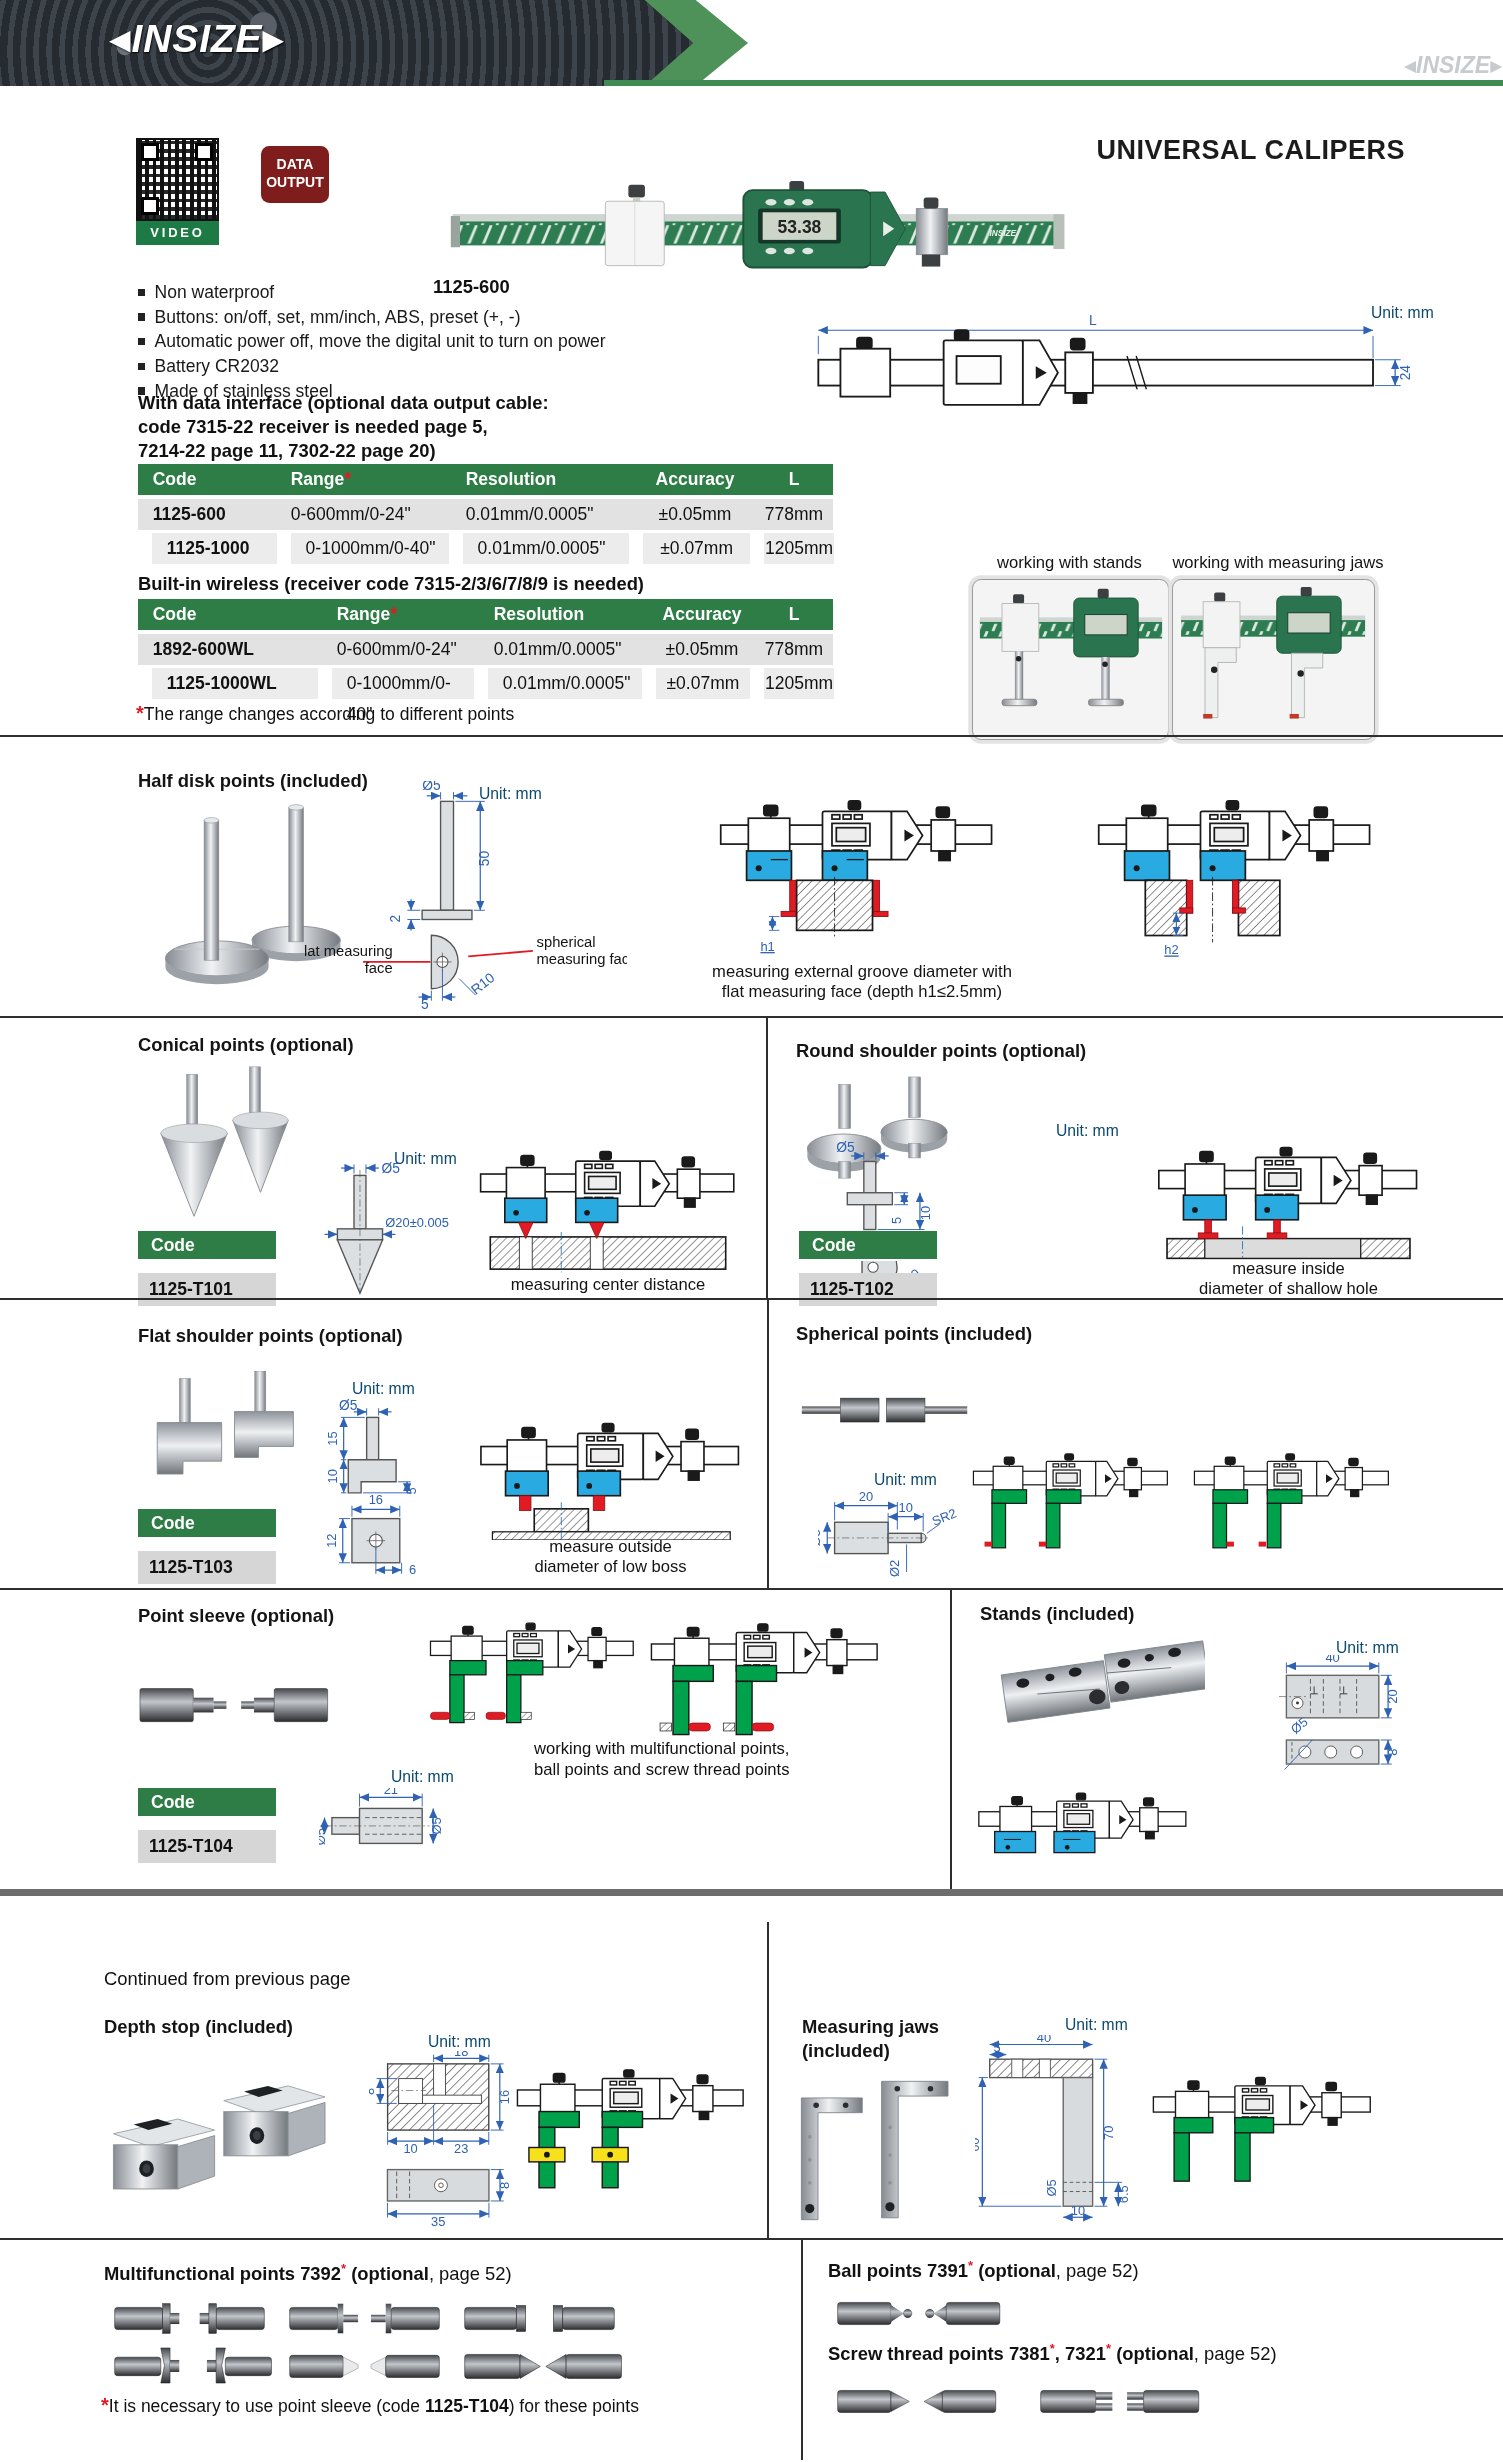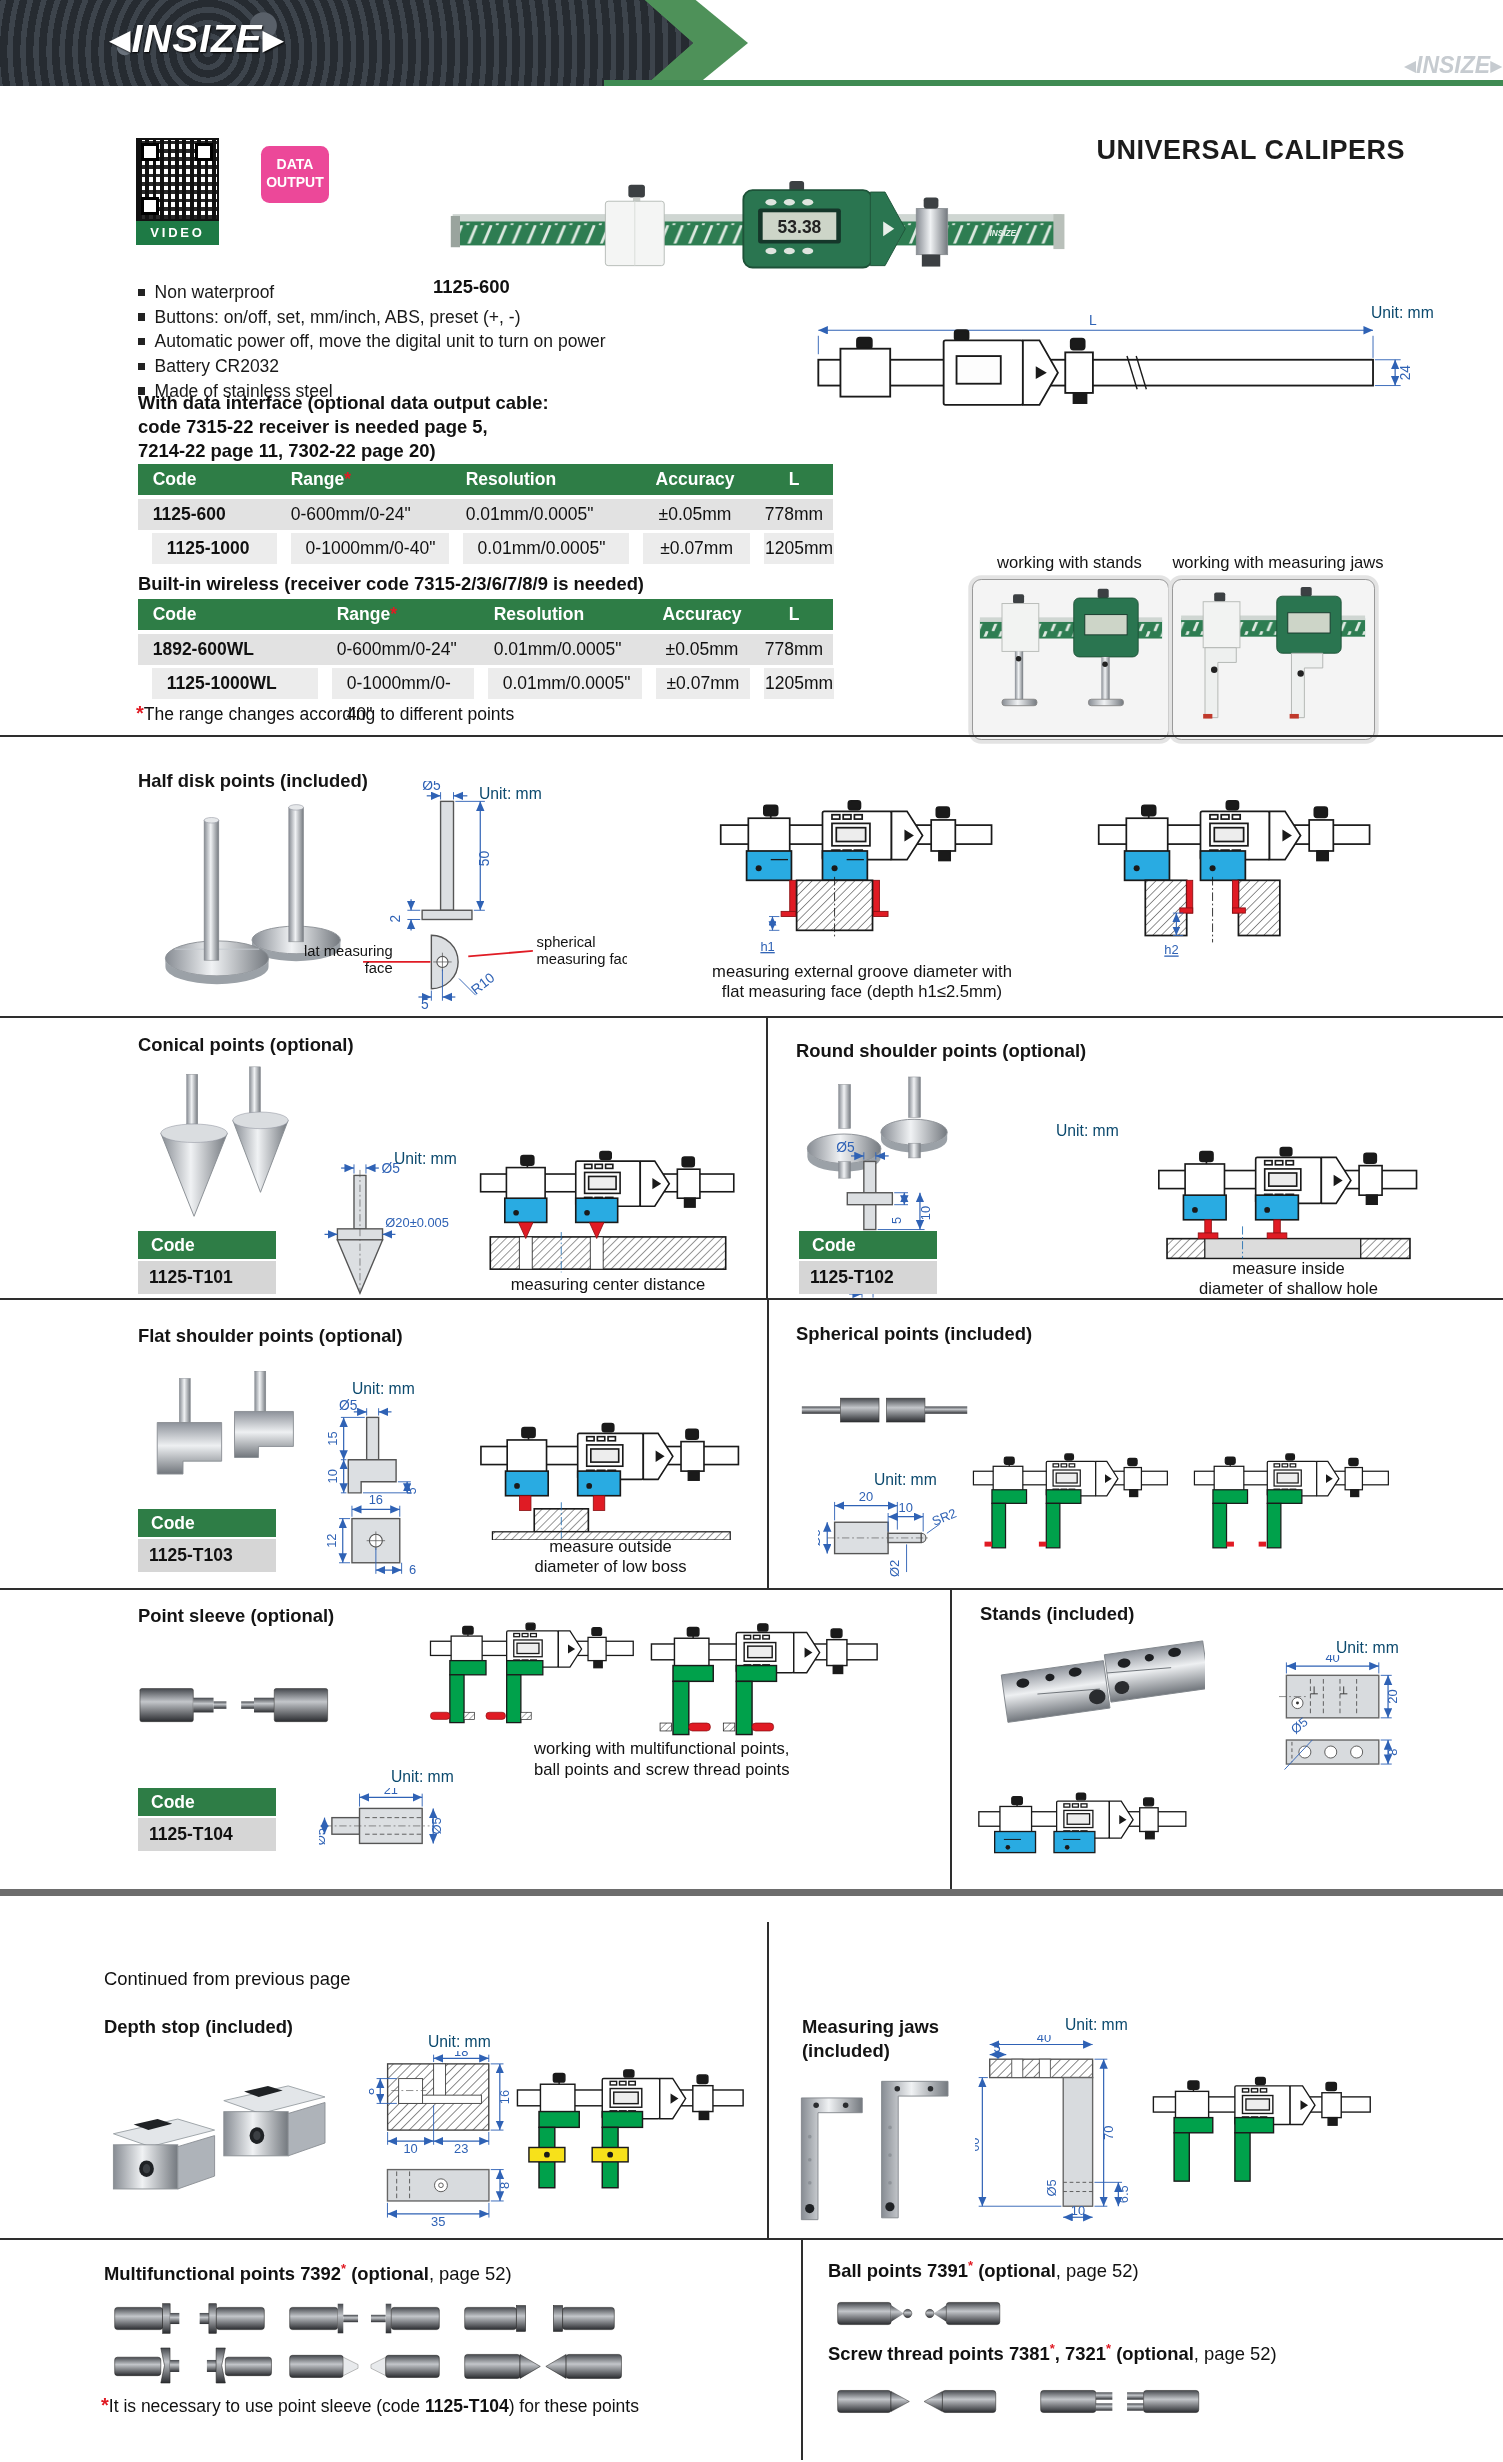--- a/index.html
+++ b/index.html
@@ -31,40 +31,40 @@
   #title{right:99px;top:135px;font-size:27px;font-weight:bold;letter-spacing:0.5px;color:#1c1c1c;}
   
   #qr{left:136px;top:138px;width:83px;height:107px;}
   #qrpix{left:0;top:0;width:83px;height:83px;border:2.8px solid #111;box-sizing:border-box;
      background:
        repeating-linear-gradient(0deg,rgba(17,17,17,.9) 0 3.7px,transparent 3.7px 8.3px),
        repeating-linear-gradient(90deg,#111 0 3.7px,#fff 3.7px 7.4px);}
   .qrsq{position:absolute;width:18.4px;height:18.4px;background:#fff;border:3.7px solid #000;box-sizing:border-box;}
   #qrvid{left:0;top:83px;width:83px;height:24px;background:#1e7a45;color:#fff;font-size:13px;font-weight:bold;
      letter-spacing:2.8px;text-align:center;line-height:24px;}
-  #dout{left:261px;top:146px;width:68px;height:57px;background:#ec4899;border-radius:8.3px;color:#fff;
+  #dout{left:261px;top:146px;width:68px;height:57px;background:#7f1d1d;border-radius:8.3px;color:#fff;
      font-weight:bold;font-size:14px;text-align:center;line-height:17.5px;padding-top:10px;box-sizing:border-box;}
   
   .feat{display:flex;align-items:flex-start;width:645px;margin-bottom:3.7px;}
   .feat .sq{width:7.4px;height:7.4px;background:#222;margin:6.5px 9.2px 0 0;flex:none;}
   .feat span{font-size:17.5px;line-height:21px;color:#191919;}
   
   .spect{width:696px;}
   .srow{display:flex;margin-bottom:3.7px;}
   .srow>div{height:31px;line-height:31px;font-size:17.5px;box-sizing:border-box;}
   .shead>div{background:#2e7d46;color:#fff;font-weight:bold;}
   .r0>div{background:#e2e2e2;} .r1>div{background:#ececec;margin-left:14px;}
   .cl{padding-left:14.7px;} .cc{text-align:center;}
   .c0{width:138px}.c1{width:175px}.c2{width:184px}.c3{width:120px}.c4{width:78px}
   .d0{width:184px}.d1{width:157px}.d2{width:170px}.d3{width:106px}.d4{width:78px}
   .fcell{font-weight:bold;}
   
   .codebox{width:138px;}
   .codebox .ch{background:#2e7d46;color:#fff;font-weight:bold;font-size:17.5px;height:28px;line-height:28px;padding-left:13px;border-bottom:2.8px solid #fff;}
-  .codebox .cv{background:#d6d6d6;color:#111;font-weight:bold;font-size:17.5px;height:33px;line-height:33px;padding-left:11px;}
+  .codebox .cv{background:#d6d6d6;color:#111;font-weight:bold;font-size:17.5px;height:33px;line-height:33px;padding-left:11px;margin-top:12px;}
   
   .pbox{border:1.8px solid #9a9a9a;border-radius:9.2px;background:#f4f4f4;box-shadow:0 0 0 3.7px #e3e3e3;}
   
   .hdiv{left:0;width:1504px;height:1.8px;background:#2e2e2e;}
   .vdiv{width:1.8px;background:#2e2e2e;}
   .band{left:0;top:1889px;width:1504px;height:7.4px;background:#6d6d6d;}
   
   svg text{font-family:"Liberation Sans","DejaVu Sans",sans-serif;}
   .dt{fill:#2f62b5;font-size:15px;}
   .dt14{fill:#2f62b5;font-size:14px;}

